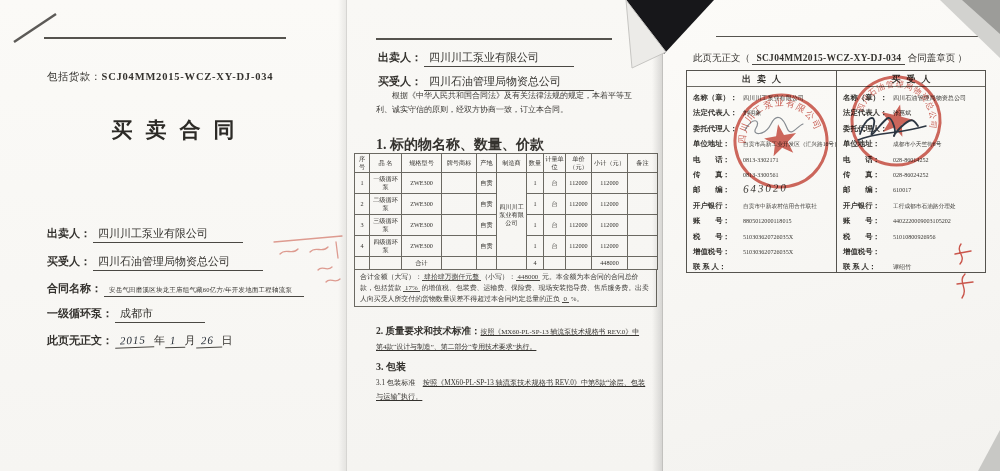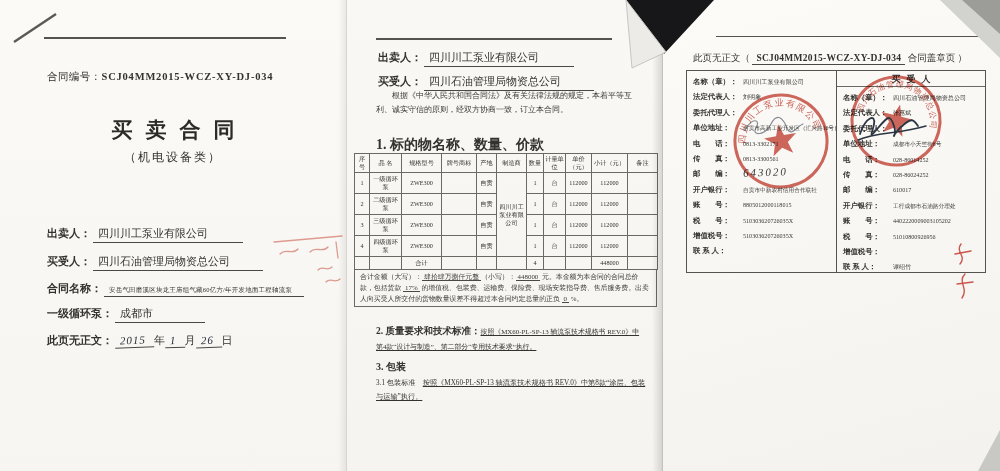--- a/index.html
+++ b/index.html
@@ -65,24 +65,23 @@
 <body>
 
 <div class="canvas">
 
   <div class="page p1">
     <svg class="p1-mark" width="52" height="42">
         <path d="M6,36 L48,8" stroke="#5c5a57" stroke-width="2.4" fill="none"></path>
       </svg>
     <div class="rule p1-rule"></div>
     <div class="p1-no">
-      <span>合同编号：</span><span class="num">SCJ04MM2015-WCZ-XY-DJ-034</span>
+      <span>包括货款：</span><span class="num">SCJ04MM2015-WCZ-XY-DJ-034</span>
     </div>
     <div class="p1-title">买卖合同</div>
-    <div class="p1-subtitle">（机电设备类）</div>
 
     <div class="p1-row" style="top:226px">
       <span class="p1-label">出卖人：</span><span class="ul" style="min-width:150px">四川川工泵业有限公司</span>
     </div>
     <div class="p1-row" style="top:254px">
       <span class="p1-label">买受人：</span><span class="ul" style="min-width:170px">四川石油管理局物资总公司</span>
     </div>
     <div class="p1-row" style="top:281px">
       <span class="p1-label">合同名称：</span><span class="ul p1-name-val" style="min-width:200px">安岳气田磨溪区块龙王庙组气藏60亿方/年开发地面工程轴流泵</span>
     </div>
@@ -220,20 +219,21 @@
   </div>
 
   <div class="page p3">
     <div class="rule p3-rule"></div>
     <div class="p3-notice">
       <span>此页无正文（ </span><span class="ul num" style="padding:0 4px 1px">SCJ04MM2015-WCZ-XY-DJ-034</span><span> 合同盖章页 ）</span>
     </div>
 
     <div class="p3-box">
       <div class="p3-col">
+        <div class="p3-colhead">出卖人</div>
         <div class="p3-row"><span class="p3-label">名称（章）：</span><span class="p3-value">四川川工泵业有限公司</span></div>
         <div class="p3-row"><span class="p3-label">法定代表人：</span><span class="p3-value">刘明象</span></div>
         <div class="p3-row"><span class="p3-label">委托代理人：</span><span class="p3-value"></span></div>
         <div class="p3-row"><span class="p3-label">单位地址：</span><span class="p3-value sm">自贡市高新工业开发区（汇兴路16号）</span></div>
         <div class="p3-row"><span class="p3-label">电　　话：</span><span class="p3-value">0813-3302171</span></div>
         <div class="p3-row"><span class="p3-label">传　　真：</span><span class="p3-value">0813-3300561</span></div>
         <div class="p3-row"><span class="p3-label">邮　　编：</span><span class="p3-value hw">643020</span></div>
         <div class="p3-row"><span class="p3-label">开户银行：</span><span class="p3-value sm">自贡市中新农村信用合作联社</span></div>
         <div class="p3-row"><span class="p3-label">账　　号：</span><span class="p3-value">8805012000118015</span></div>
         <div class="p3-row"><span class="p3-label">税　　号：</span><span class="p3-value">510303620726035X</span></div>

